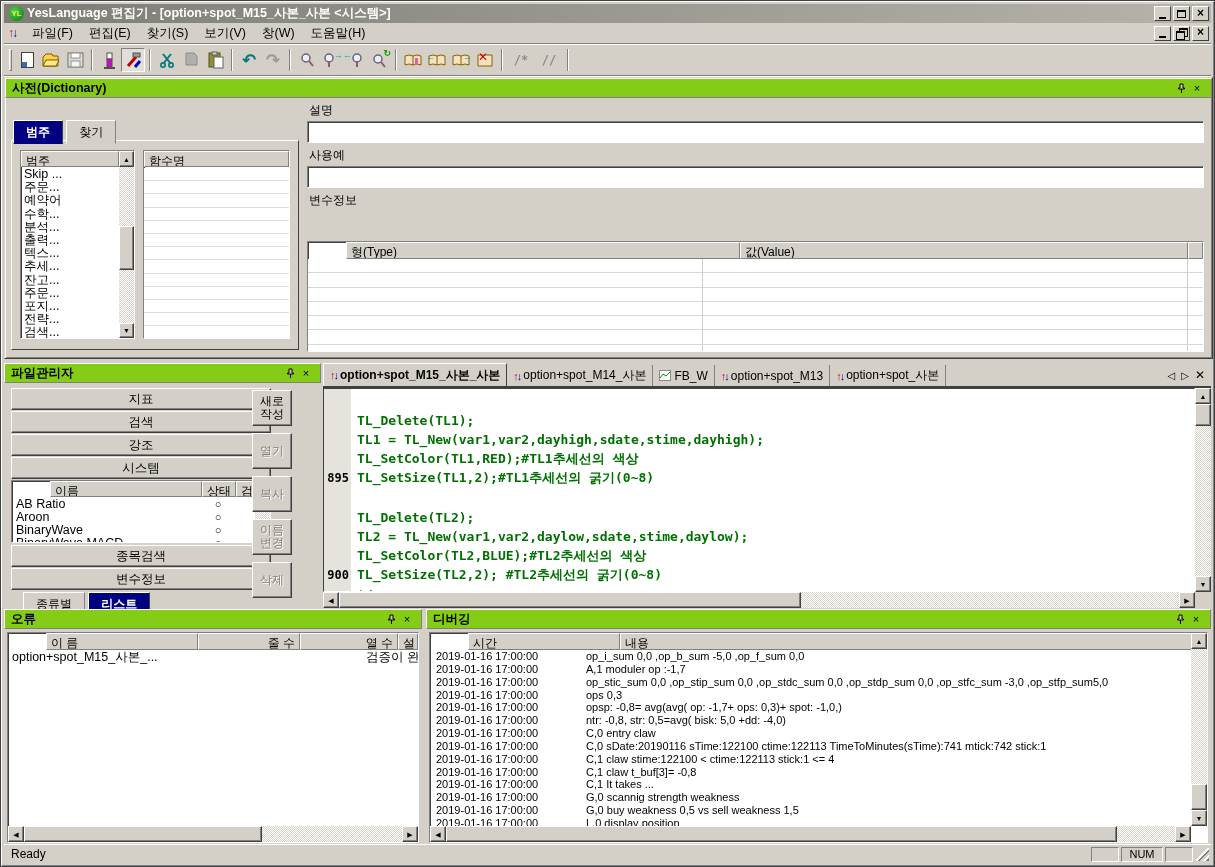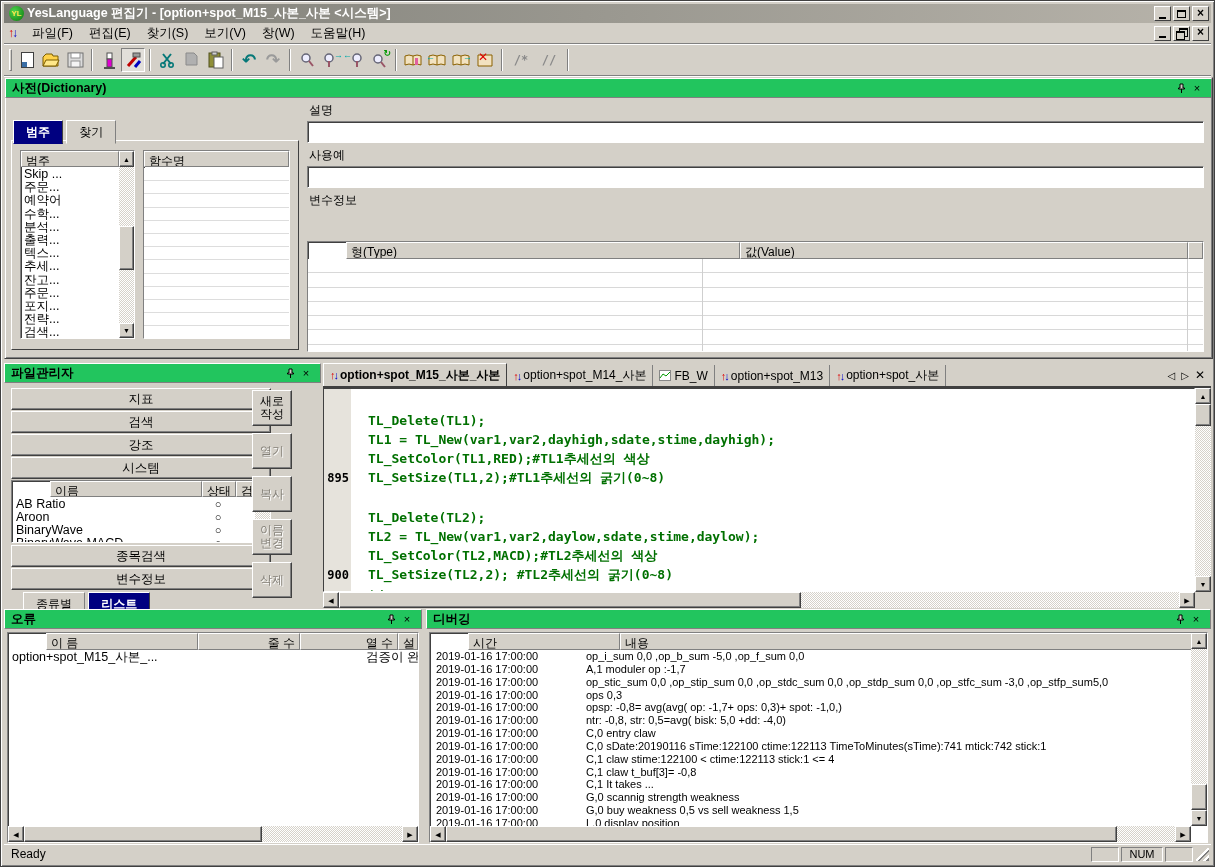--- a/index.html
+++ b/index.html
@@ -47,21 +47,21 @@
   .tb-text { font-weight:bold; color:#8a8a8a; font-size:12px; font-family:"DejaVu Sans Mono",monospace; }
   .ov { position:absolute; font-size:9px; font-weight:bold; line-height:1; }
 
   
   .i-new { width:13px; height:16px; background:#fff; border:1px solid #404040; position:relative; }
   .i-new::after { content:""; position:absolute; left:0; bottom:0; width:5px; height:5px; background:#3a6ea5; }
 
   
   .panel { position:absolute; background:#d4d0c8; }
   .panel-hd { height:20px; display:flex; align-items:center; padding:0 6px;
-    border:1px solid; border-color:#fff #808080 #808080 #fff; background:#22c55e; }
+    border:1px solid; border-color:#fff #808080 #808080 #fff; background:#84cc16; }
   .panel-hd .ttl { font-weight:bold; font-size:12.5px; flex:1; }
   .hd-btn { width:16px; height:14px; display:flex; align-items:center; justify-content:center; font-size:11px; color:#000; flex:none; }
 
   .sunken-white { background:#fff; border:1px solid; border-color:#808080 #fff #fff #808080; box-shadow:inset 1px 1px 0 #404040; }
 
   
   .dict-body { position:absolute; left:0; top:20px; right:0; bottom:0; }
   .tab { display:inline-block; padding:3px 12px 2px; border:1px solid; border-color:#fff #808080 transparent #fff; font-size:12px; position:relative; top:0; background:#d4d0c8; }
   .tab.active { background:#000080; color:#fff; font-weight:bold; border-color:#fff #404040 transparent #fff; }
 
@@ -100,21 +100,21 @@
   .etab .updown .u { color:#d00; } .etab .updown .d { color:#00c; }
   .etab .chart { display:none; }
   .etab[data-icon="chart"] .chart { display:inline-flex; }
   .etab-nav { margin-left:auto; display:flex; align-items:center; gap:6px; padding:0 6px 4px 0; font-size:10px; }
 
   .ecode { position:absolute; left:0; top:25px; right:16px; bottom:16px; background:#fff;
     border:1px solid; border-color:#404040 #fff #fff #404040; overflow:hidden; }
   .code-line { display:flex; height:19.4px; align-items:center; }
   .code-gutter { width:27px; flex:none; align-self:stretch; background:#e6e3dc; color:#000;
     font-family:"DejaVu Sans Mono",monospace; font-size:12px; font-weight:bold; text-align:right; padding:2px 2px 0 0; }
-  .code-text { font-family:"DejaVu Sans Mono",monospace; font-size:13px; font-weight:bold; color:#007000; white-space:pre; padding-left:17px; }
+  .code-text { font-family:"DejaVu Sans Mono",monospace; font-size:13px; font-weight:bold; color:#007000; white-space:pre; padding-left:6px; }
 
   .vscroll { position:absolute; right:0; top:25px; width:16px; bottom:16px; }
   .hscroll { position:absolute; left:0; bottom:0; right:16px; height:16px; }
   .vscroll .sb-btn, .hscroll .sb-btn { position:absolute; width:16px; height:16px; }
 
   
   .tbl-hd { display:flex; height:17px;padding-left:38px; }
   .dbg-row { display:flex; font-size:11px; line-height:12.85px; white-space:nowrap; }
   .dbg-row .c-time { width:152px; flex:none; padding-left:6px; font-stretch:condensed; }
   .dbg-row .c-text { padding-left:4px; overflow:hidden; }
@@ -558,21 +558,21 @@
             <span class="code-text">TL_Delete(TL2);</span>
           </div>
 
           <div class="code-line">
             <span class="code-gutter"></span>
             <span class="code-text">TL2 = TL_New(var1,var2,daylow,sdate,stime,daylow);</span>
           </div>
 
           <div class="code-line">
             <span class="code-gutter"></span>
-            <span class="code-text">TL_SetColor(TL2,MACD);#TL2추세선의 색상</span>
+            <span class="code-text">TL_SetColor(TL2,BLUE);#TL2추세선의 색상</span>
           </div>
 
           <div class="code-line">
             <span class="code-gutter">900</span>
             <span class="code-text">TL_SetSize(TL2,2); #TL2추세선의 굵기(0~8)</span>
           </div>
 
           <div class="code-line">
             <span class="code-gutter"></span>
             <span class="code-text">*/</span>

